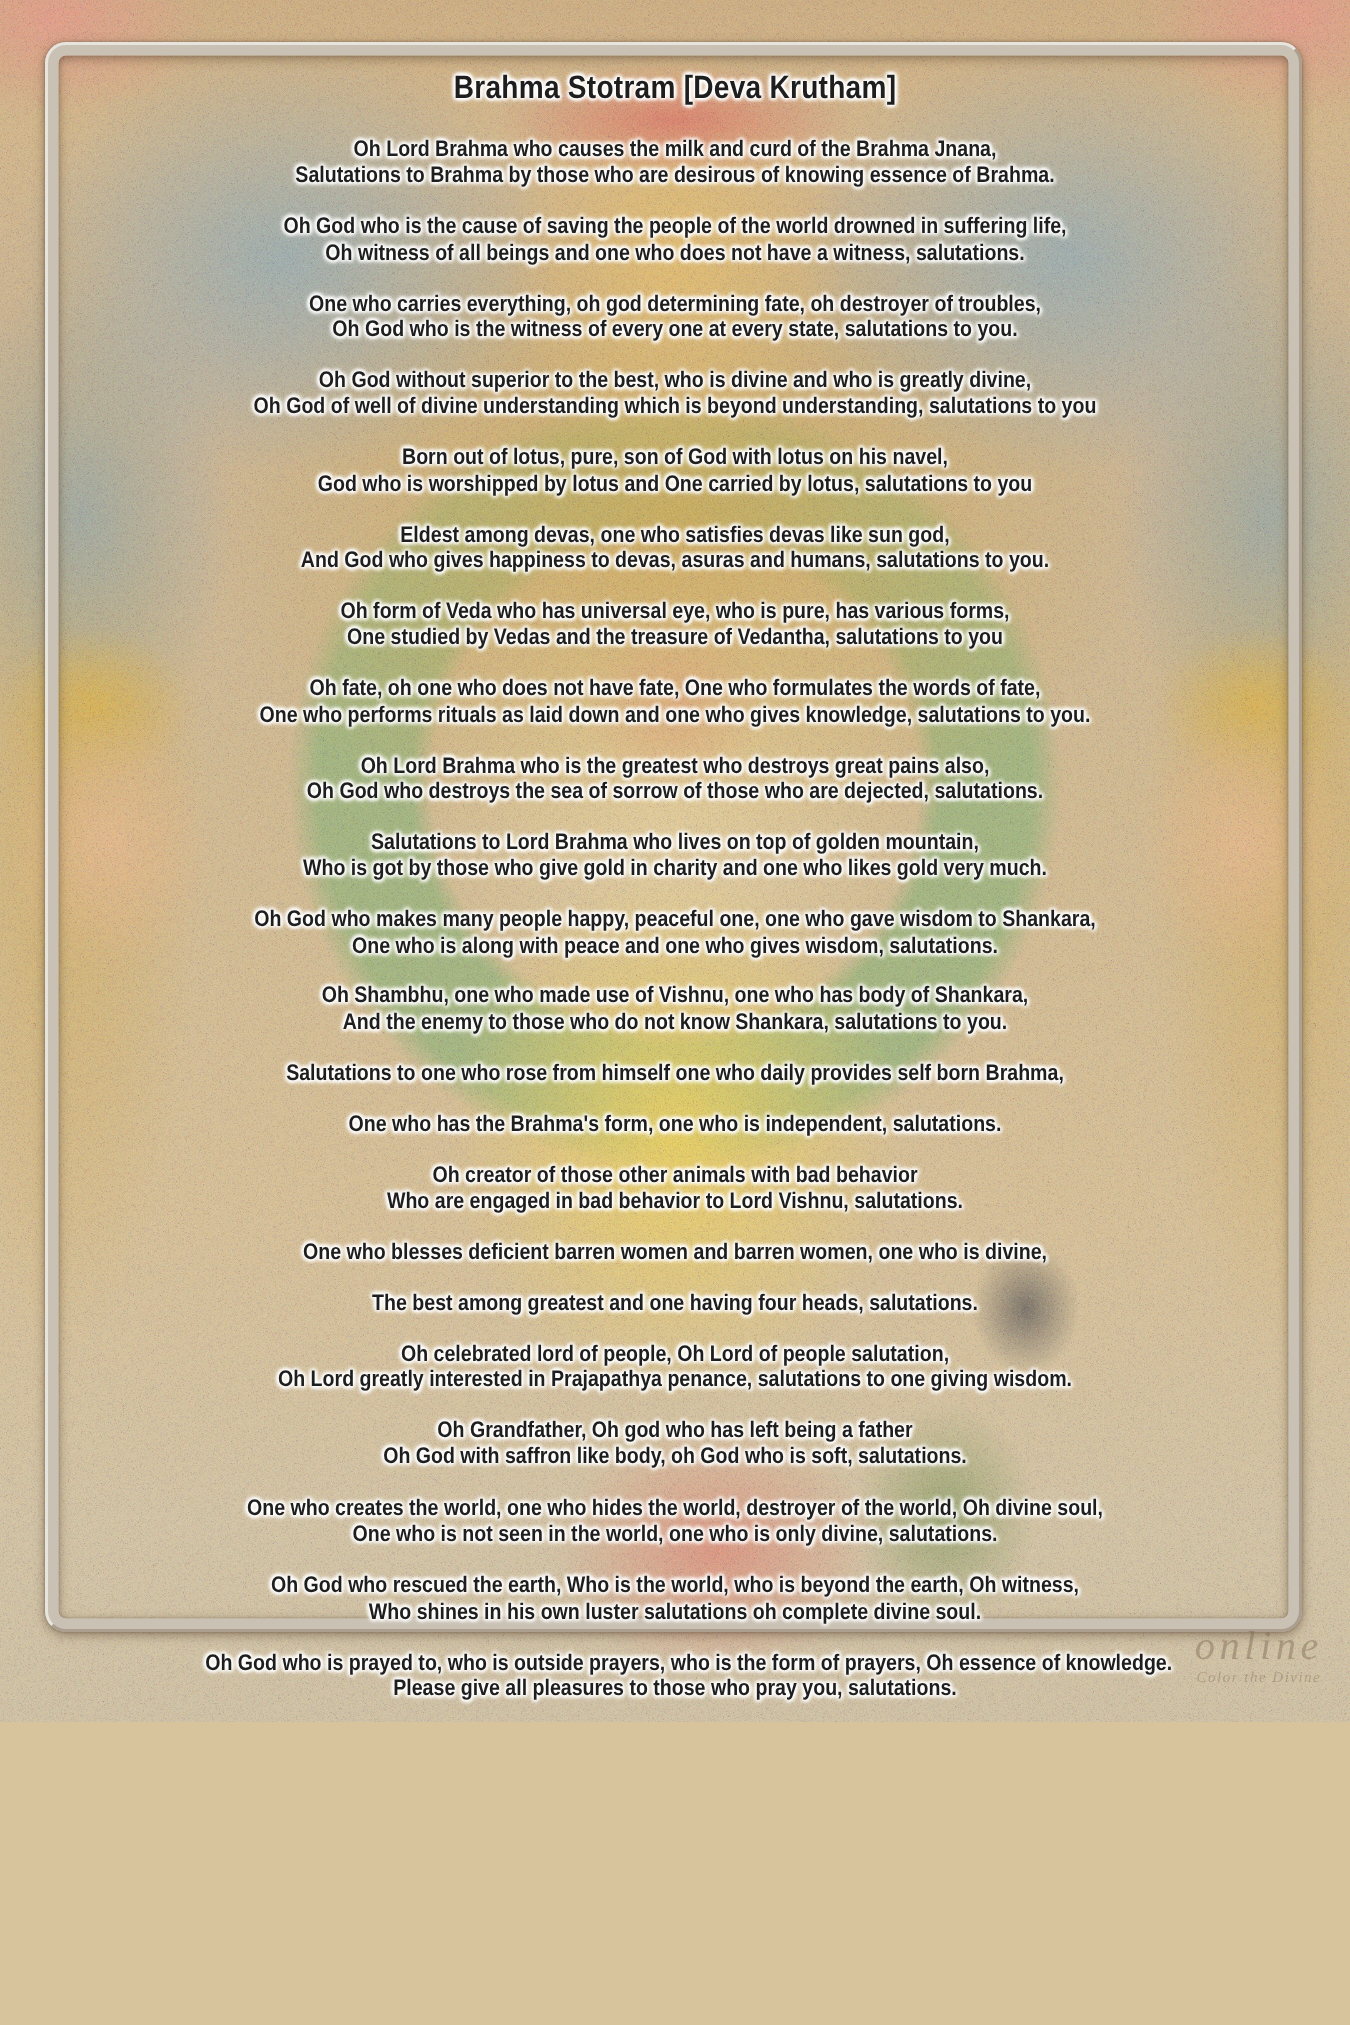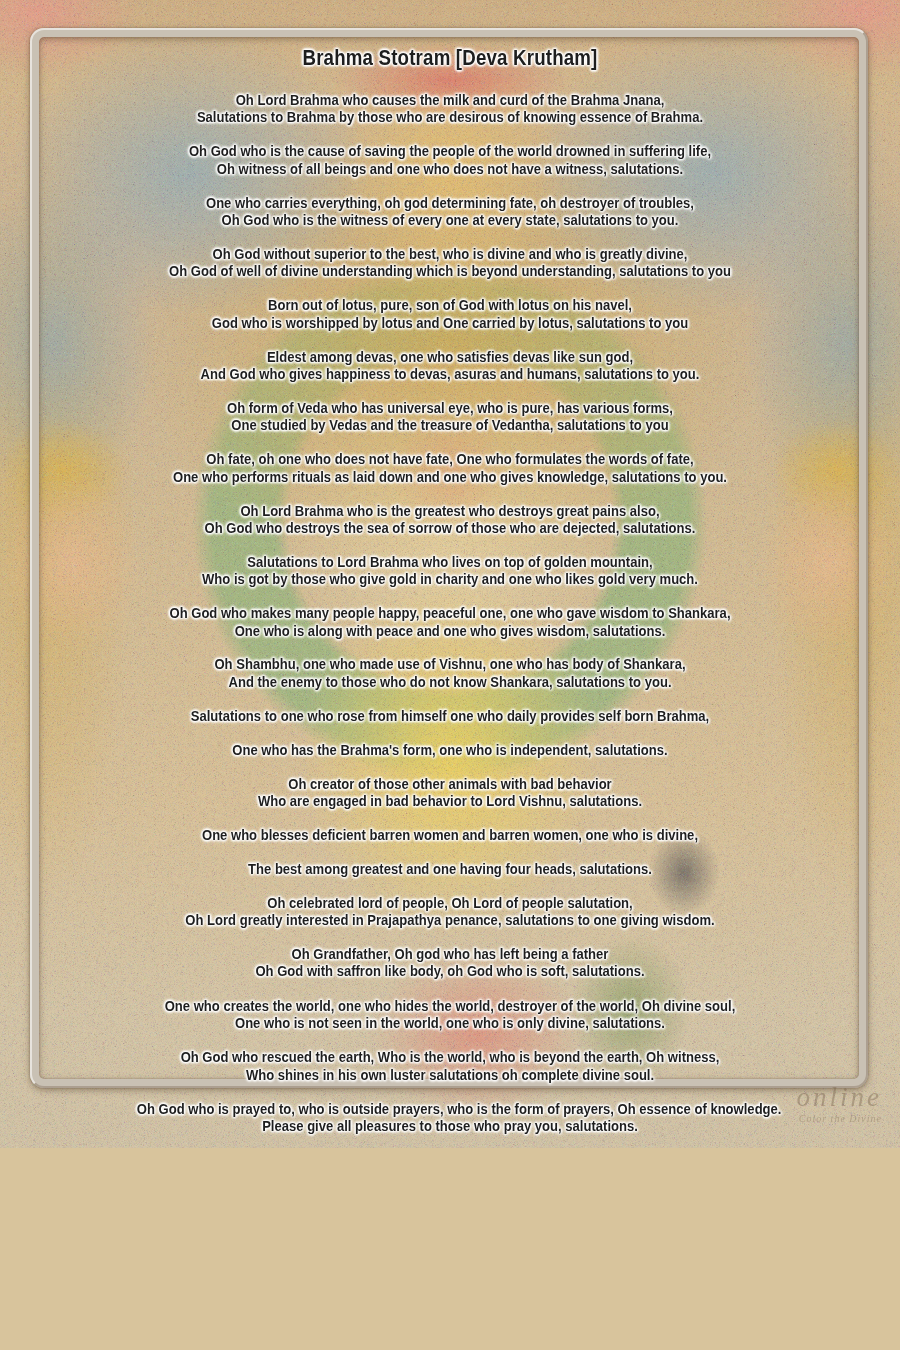--- a/index.html
+++ b/index.html
@@ -77,21 +77,21 @@
   }
   .verse{margin:0 0 16.5px;}
   .verse.gap-large{margin-top:17px;}
   .line,.closing{
     font-size:15px;line-height:17.4px;font-weight:600;white-space:nowrap;
     text-shadow:0 0 3px #fff,0 0 3px #fff,0 0 5px #fff,0 1px 3px #fff,0 -1px 3px #fff,1px 0 3px #fff,-1px 0 3px #fff;
   }
   .closing{margin:17px 0 0;}
   
   .watermark{
-    position:absolute;right:18px;bottom:24px;text-align:right;
+    position:absolute;right:18px;bottom:24px;text-align:center;
     color:rgba(115,95,72,.40);font-family:"Liberation Serif",serif;font-style:italic;
   }
   .wm1{font-size:27px;letter-spacing:3px;}
   .wm2{font-size:10px;letter-spacing:1px;color:rgba(115,95,72,.35);}
 </style>
 </head>
 <body>
 
 <div class="poster">
 

